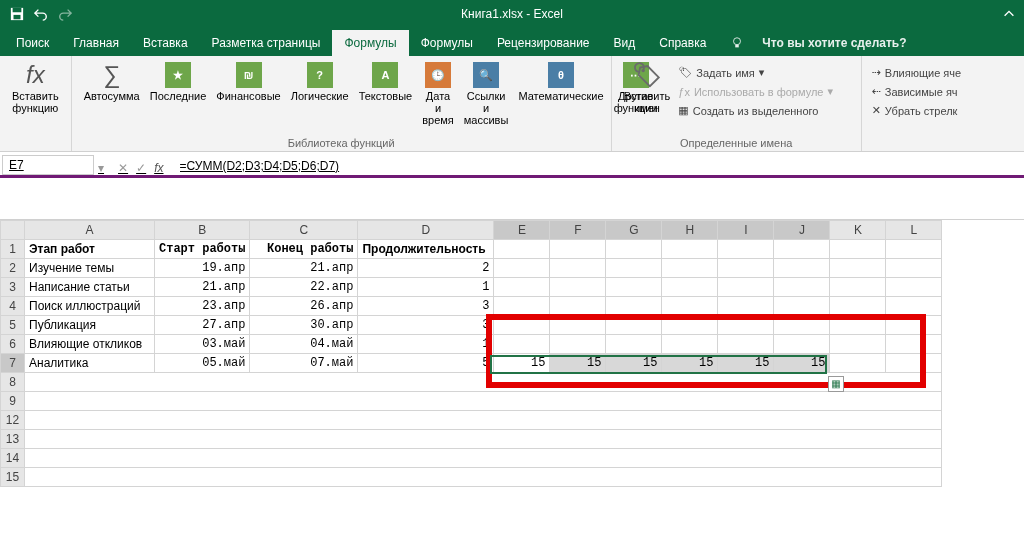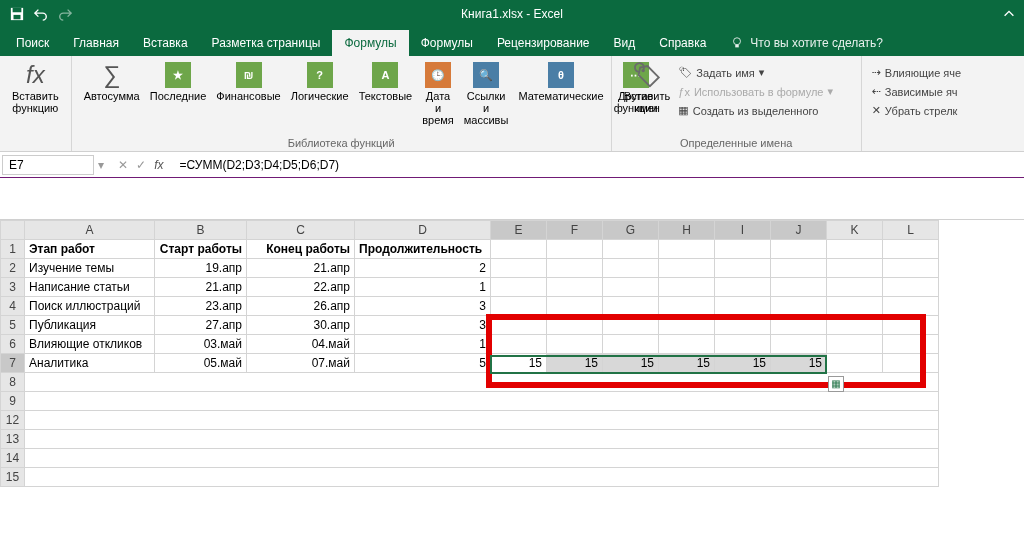--- a/index.html
+++ b/index.html
@@ -7,51 +7,51 @@
   
   .titlebar { background: #0b6a3f; height: 28px; display: flex; align-items: center; color: #fff; position: relative; }
   .qat { display: flex; gap: 10px; padding-left: 10px; align-items: center; }
   .qat .ic { width: 14px; height: 14px; display: inline-block; }
   .title-center { position: absolute; left: 50%; transform: translateX(-50%); color: #fff; font-size: 12px; }
   .title-right { margin-left: auto; padding-right: 8px; }
   
   .tabs { background: #0b6a3f; height: 28px; display: flex; align-items: flex-end; color: #fff; padding-left: 4px; }
   .tab { padding: 6px 12px 6px 12px; font-size: 12px; cursor: pointer; }
   .tab.active { background: #f3f3f3; color: #0b6a3f; }
-  .tellme { display: flex; align-items: center; gap: 6px; padding: 6px 12px; opacity: 0.9; }
+  .tellme { display: flex; align-items: center; gap: 18px; padding: 6px 12px; opacity: 0.9; font-weight: bold; }
   .bulb { width: 14px; height: 14px; display: inline-block; }
   
   .ribbon { background: #f3f3f3; height: 96px; display: flex; border-bottom: 1px solid #d0d0d0; }
   .group { padding: 4px 8px 2px 8px; text-align: center; position: relative; }
   .group.divider { border-right: 1px solid #d6d6d6; }
   .group-label { position: absolute; bottom: 2px; left: 0; right: 0; font-size: 11px; color: #666; }
   .big-btn { display: flex; flex-direction: column; align-items: center; gap: 2px; padding: 2px 4px; cursor: pointer; }
   .big-btn .ic { font-size: 24px; }
   .big-btn span { font-size: 11px; line-height: 1.1; }
   .hrow { display: flex; gap: 2px; }
   .small-row { display: flex; flex-direction: column; align-items: flex-start; gap: 2px; padding-top: 4px; }
   .small-btn { display: flex; align-items: center; gap: 4px; font-size: 11px; cursor: pointer; color: #444; padding: 2px; }
   .small-btn.disabled { color: #aaa; justify-content: flex-end; }
   .sq { width: 26px; height: 26px; display: inline-flex; align-items: center; justify-content: center; color: #fff; font-weight: bold; font-size: 11px; }
   
-  .fbar { height: 26px; display: flex; align-items: center; border-bottom: 1px solid #701a75; background: #fff; }
+  .fbar { height: 26px; display: flex; align-items: flex-end; border-bottom: 3px solid #701a75; background: #fff; text-decoration: underline; }
   .namebox { width: 92px; border: 1px solid #ccc; padding: 2px 6px; font-size: 12px; margin-left: 2px; }
   .fbar-icons { display: flex; gap: 8px; padding: 0 10px; color: #999; }
   .fx { font-style: italic; color: #555; font-size: 12px; }
   .formula-input { flex: 1; padding: 2px 6px; font-size: 12px; border: none; outline: none; }
   
   .fbar-extra { height: 42px; border-bottom: 1px solid #d0d0d0; }
   
   .grid-area { position: relative; }
   .grid { border-collapse: collapse; table-layout: fixed; }
   .grid th, .grid td { border: 1px solid #d4d4d4; font-size: 12px; height: 19px; padding: 0 4px; overflow: hidden; white-space: nowrap; }
   .grid th { background: #e6e6e6; color: #444; font-weight: normal; text-align: center; position: relative; }
   .grid .rh { width: 24px; background: #e6e6e6; text-align: center; }
   .grid td { text-align: left; }
-  .grid td.r { text-align: right; }
+  .grid td.r { text-align: right; font-family: Liberation Mono, monospace; }
   .colA { width: 130px; } .colB { width: 92px; } .colC { width: 108px; } .colD { width: 136px; }
   .colN { width: 56px; }
   .grid th.sel { background: #c8c8c8; }
   .grid .rh.sel { background: #c8c8c8; }
   .grid td.bold { font-weight: bold; }
   .grid td.selcell { background: #d8d8d8; }
   
   .red-box { position: absolute; border: 6px solid #e20000; pointer-events: none; }
   .sel-outline { position: absolute; border: 2px solid #217346; pointer-events: none; }
   .fill-handle { position: absolute; width: 16px; height: 16px; background: #fff; border: 1px solid #999; font-size: 10px; text-align:center; line-height:14px; color:#217346; }

